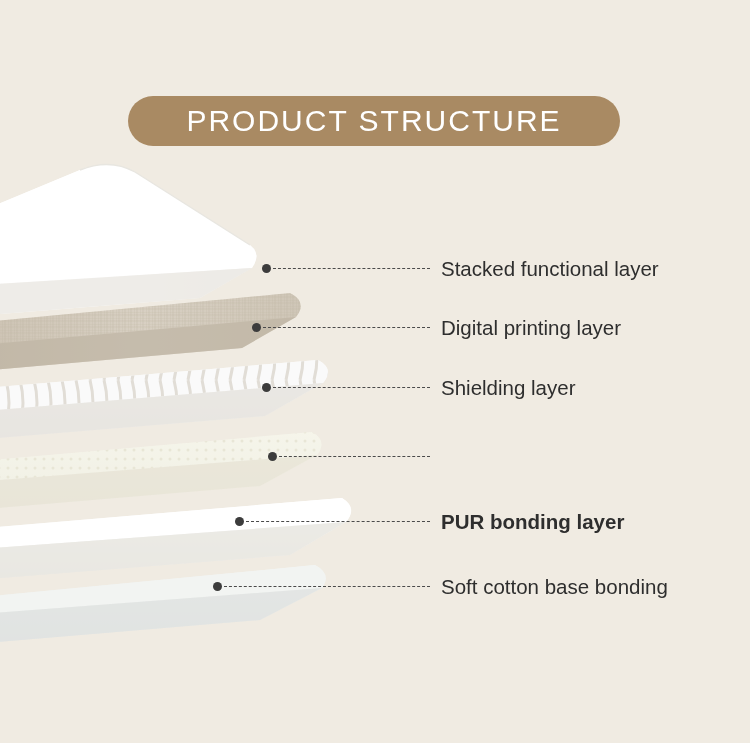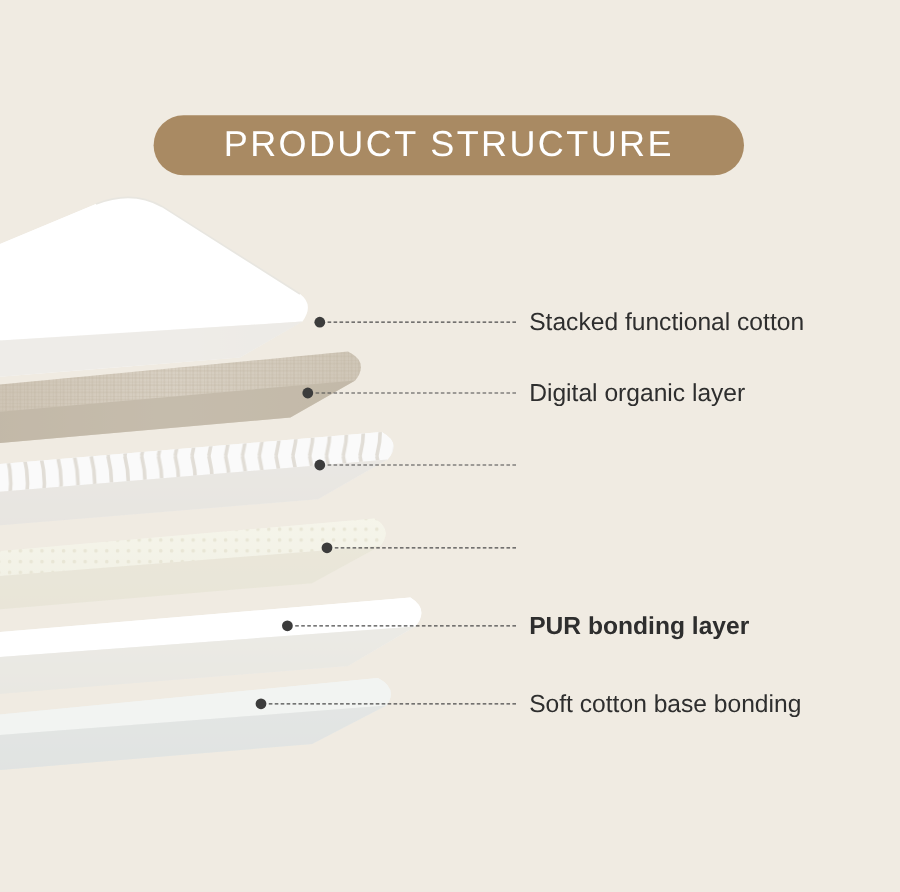--- a/index.html
+++ b/index.html
@@ -172,32 +172,33 @@
   </div>
 
   <div id="title-pill">
     <span id="title-text">PRODUCT STRUCTURE</span>
   </div>
 
   <div class="callout" style="left:262px; top:268px;">
     <span class="dot"></span>
     <span class="dash" style="width:157px;"></span>
   </div>
-  <div class="callout-label" style="left:441px; top:256px;">Stacked functional cotton</div>
+  <div class="callout-label" style="left:441px; top:256px;">Stacked functional layer</div>
 
   <div class="callout" style="left:252px; top:327px;">
     <span class="dot"></span>
     <span class="dash" style="width:167px;"></span>
   </div>
-  <div class="callout-label" style="left:441px; top:315px;">Digital organic layer</div>
+  <div class="callout-label" style="left:441px; top:315px;">Digital printing layer</div>
 
   <div class="callout" style="left:262px; top:387px;">
     <span class="dot"></span>
     <span class="dash" style="width:157px;"></span>
   </div>
+  <div class="callout-label" style="left:441px; top:375px;">Shielding layer</div>
 
   <div class="callout" style="left:268px; top:456px;">
     <span class="dot"></span>
     <span class="dash" style="width:151px;"></span>
   </div>
 
   <div class="callout" style="left:235px; top:521px;">
     <span class="dot"></span>
     <span class="dash" style="width:184px;"></span>
   </div>

